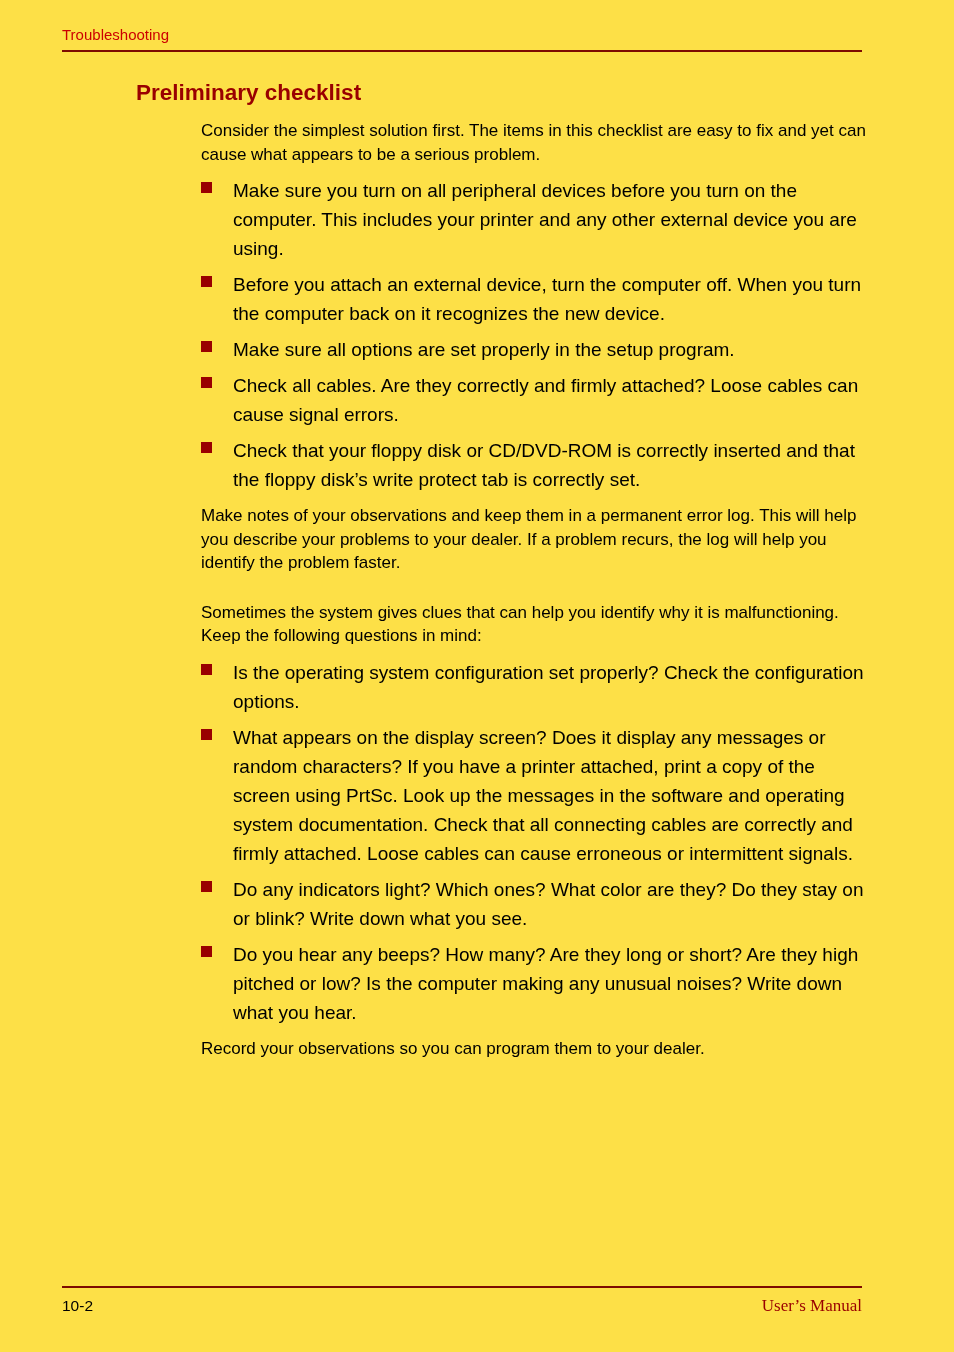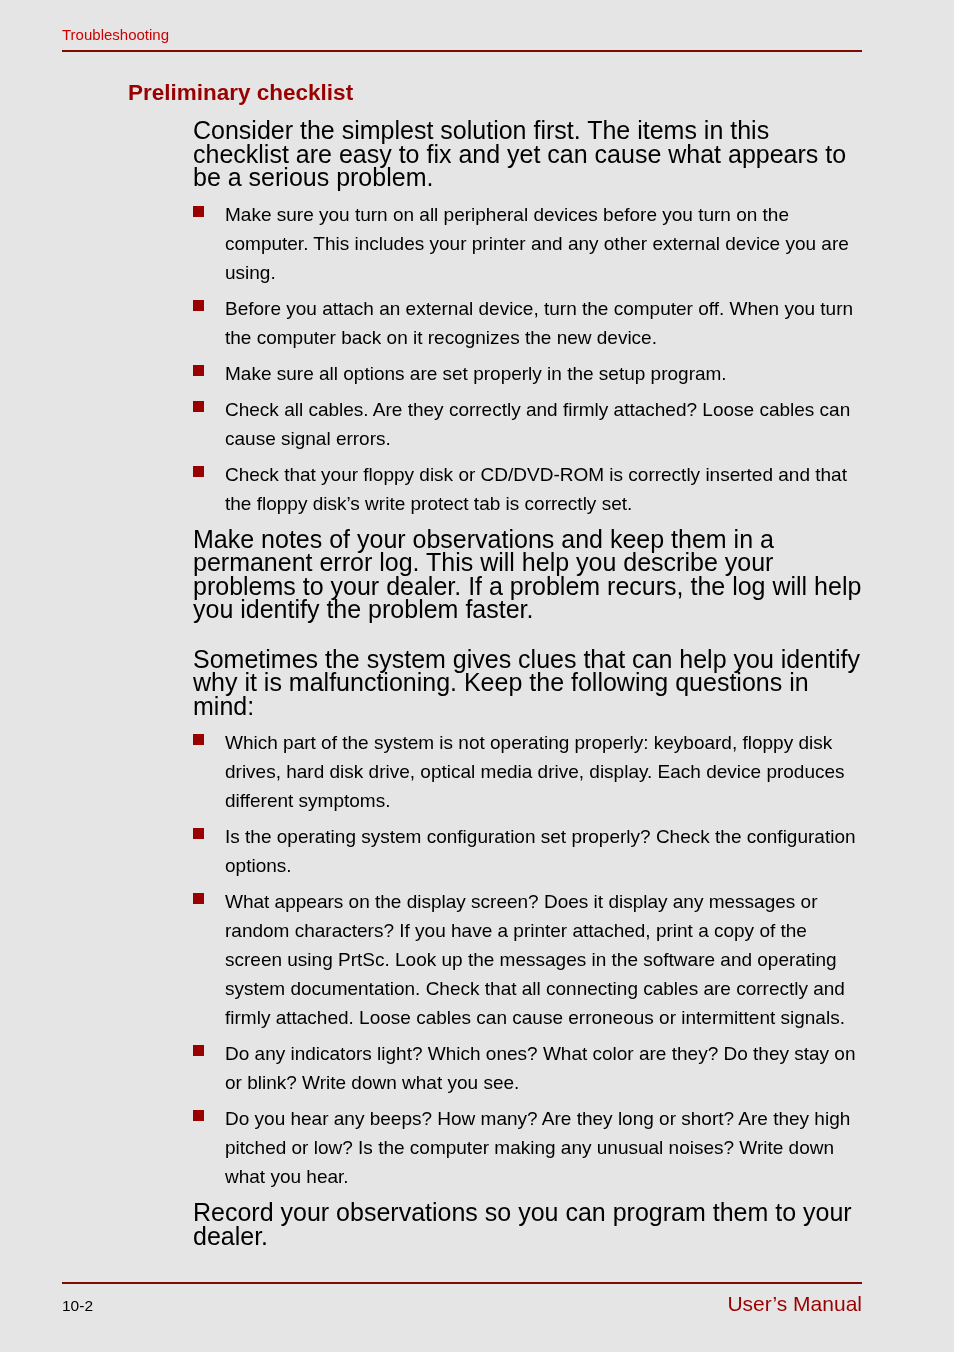--- a/index.html
+++ b/index.html
@@ -6,21 +6,21 @@
     margin: 0;
     padding: 0;
     background: #ffffff;
     font-family: "Liberation Sans", sans-serif;
     color: #000000;
   }
   .page {
     position: relative;
     width: 954px;
     height: 1352px;
-    background: #e5e5e5;
+    background: #fde047;
     overflow: hidden;
   }
   
   .page-header {
     position: absolute;
     top: 26px;
     left: 62px;
     width: 800px;
   }
   .header-title {
@@ -30,37 +30,37 @@
     margin-bottom: 7px;
   }
   .header-rule {
     height: 2px;
     background: #7d0b00;
   }
   
   .content {
     position: absolute;
     top: 80px;
-    left: 128px;
+    left: 136px;
     width: 740px;
   }
   .section-heading {
     font-size: 22.5px;
     font-weight: bold;
     color: #990000;
     margin: 0 0 13px 0;
   }
   .section + .section {
     margin-top: 26px;
   }
   .indent {
     margin-left: 65px;
   }
   .body-text {
-    font-size: 25px;
+    font-size: 17px;
     line-height: 23.5px;
     margin: 0 0 10px 0;
   }
   .bullet-list {
     list-style: none;
     margin: 2px 0 10px 0;
     padding: 0;
   }
   .bullet-item {
     display: flex;
@@ -93,22 +93,23 @@
   .footer-row {
     display: flex;
     justify-content: space-between;
     align-items: baseline;
   }
   .footer-page-number {
     font-size: 15.5px;
     color: #000000;
   }
   .footer-manual-label {
-    font-size: 21px;
+    font-size: 17px;
     color: #990000;
+    font-family: Liberation Serif, serif;
   }
 </style>
 </head>
 <body>
 
 <div class="page">
 
   <header class="page-header">
     <span class="header-title">Troubleshooting</span>
     <div class="header-rule"></div>
@@ -145,24 +146,20 @@
         <p class="body-text">Make notes of your observations and keep them in a permanent error log. This will help you describe your problems to your dealer. If a problem recurs, the log will help you identify the problem faster.</p>
       </div>
     </section>
 
     <section class="section">
       <div class="indent">
         <p class="body-text">Sometimes the system gives clues that can help you identify why it is malfunctioning. Keep the following questions in mind:</p>
         <ul class="bullet-list">
           <li class="bullet-item">
             <span class="bullet-square"></span>
-            <span class="bullet-text">Which part of the system is not operating properly: keyboard, floppy disk drives, hard disk drive, optical media drive, display. Each device produces different symptoms.</span>
-          </li>
-          <li class="bullet-item">
-            <span class="bullet-square"></span>
             <span class="bullet-text">Is the operating system configuration set properly? Check the configuration options.</span>
           </li>
           <li class="bullet-item">
             <span class="bullet-square"></span>
             <span class="bullet-text"><span>What appears on the display screen? Does it display any messages or random characters? If you have a printer attached, print a copy of the screen using </span><strong>PrtSc</strong><span>. Look up the messages in the software and operating system documentation. Check that all connecting cables are correctly and firmly attached. Loose cables can cause erroneous or intermittent signals.</span></span>
           </li>
           <li class="bullet-item">
             <span class="bullet-square"></span>
             <span class="bullet-text">Do any indicators light? Which ones? What color are they? Do they stay on or blink? Write down what you see.</span>
           </li>

